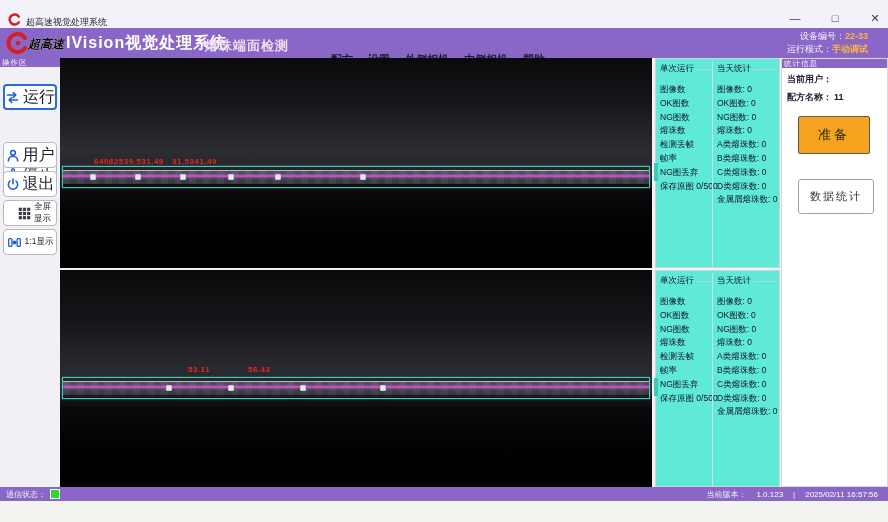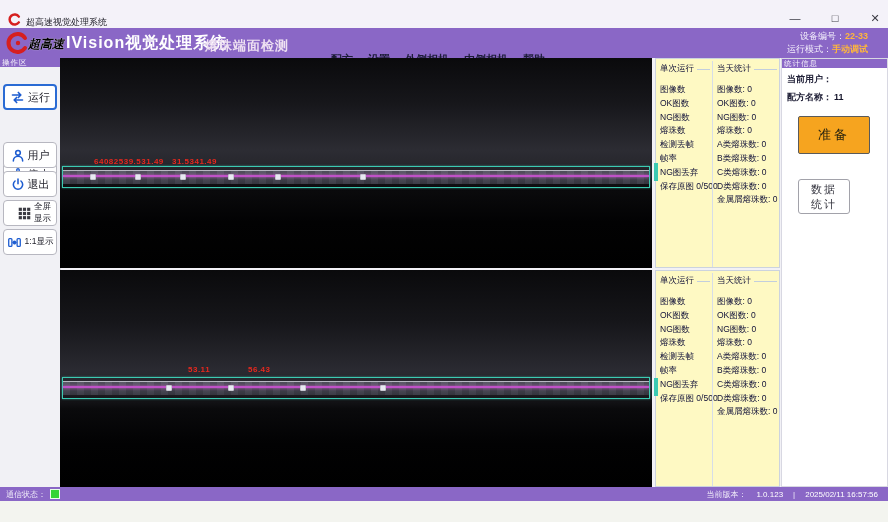--- a/index.html
+++ b/index.html
@@ -22,52 +22,52 @@
   .menu li{list-style:none;font-size:11px;font-weight:600;color:#1c1c38;cursor:default;}
   .dev-info{position:absolute;right:20px;top:2px;text-align:right;font-size:9px;line-height:13px;}
   .dev-info .lbl{color:#f4effc;}
   .dev-info .val{color:#ffb73a;font-weight:bold;}
 
   
   .sidebar{position:absolute;left:0;top:58px;width:60px;height:429px;background:#f1f1f5;border-right:1px solid #dcdce2;}
   .panel-head{height:9px;background:#8a67c6;color:#f6f2fc;font-size:7.5px;line-height:9px;padding-left:2px;letter-spacing:1px;}
   .side-btn{position:absolute;left:3px;width:54px;height:26px;background:#ffffff;border:1px solid #b7b7c0;border-radius:4px;display:flex;align-items:center;justify-content:center;gap:3px;cursor:pointer;box-sizing:border-box;}
   .side-btn.active{border:2px solid #2a6bd4;}
-  .side-btn .blabel{font-size:11px;color:#1e1e28;}
+  .side-btn .blabel{font-size:16px;color:#1e1e28;}
   .side-btn .blabel.small{font-size:8.5px;}
   .side-btn svg{flex:0 0 auto;}
 
   
   .cam{position:absolute;left:60px;width:592px;background:#000;overflow:hidden;}
   .cam1{top:58px;height:210px;background:linear-gradient(180deg,#0a0a0c 0%,#17171b 22%,#2c2c33 44%,#26262c 52%,#0b0b0d 62%,#020203 78%,#000 100%);}
   .cam2{top:270px;height:217px;background:linear-gradient(180deg,#0a0a0c 0%,#16161a 24%,#2a2a31 46%,#24242a 54%,#0a0a0c 64%,#020203 80%,#000 100%);}
   .detect-rect{position:absolute;left:2px;right:2px;height:20px;border:1px solid #3ccab2;box-shadow:0 0 2px rgba(60,202,178,.6);}
   .strip{position:absolute;left:3px;right:3px;height:13px;background:repeating-linear-gradient(90deg,#90909a 0 7px,#7b7b85 7px 14px),linear-gradient(180deg,#a2a2ac,#6c6c76);background-blend-mode:multiply;border-top:1px solid #b8b8c2;}
   .laser{position:absolute;left:3px;right:3px;height:2px;background:#c052c8;box-shadow:0 0 3px #d060d0;}
   .bead{position:absolute;width:4px;height:4px;background:#e9e9f2;border:1px solid #c8c8d2;border-radius:1px;}
   .cam-annot{position:absolute;font-size:8px;font-weight:bold;color:#e8281e;letter-spacing:.5px;white-space:pre;padding-left:28px;}
 
   
-  .stats-panel{position:absolute;left:655px;width:125px;background:#fef9c3;border:1px solid #ccd3de;box-sizing:border-box;display:flex;}
+  .stats-panel{position:absolute;left:655px;width:125px;background:#5eead4;border:1px solid #ccd3de;box-sizing:border-box;display:flex;}
   .scol{padding:4px 0 0 4px;box-sizing:border-box;}
   .scol.left{width:56px;}
   .scol.right{flex:1;}
   .sdiv{width:1px;background:#d6dde8;margin-top:2px;}
   .sp-head{display:flex;align-items:center;gap:3px;font-size:8.5px;color:#14143a;white-space:nowrap;}
   .sp-head::after{content:"";flex:1;height:1px;background:#c2cedd;min-width:4px;margin-right:2px;}
   .stats-panel ul{margin:8px 0 0 0;padding:0;}
   .stats-panel li{list-style:none;font-size:8.5px;color:#101038;line-height:13.8px;white-space:nowrap;}
   .edge-tab{position:absolute;left:-2px;width:4px;height:18px;background:#3ccab2;}
 
   
   .info-panel{position:absolute;left:781px;top:58px;width:107px;height:429px;background:#ffffff;border:1px solid #d8d8e2;box-sizing:border-box;}
   .info-row{margin:5px 0 0 5px;font-size:9px;font-weight:bold;color:#23233a;}
   .info-row .val{font-weight:bold;color:#14142a;margin-left:2px;}
   .btn-prepare{position:absolute;left:16px;top:57px;width:72px;height:38px;background:#f6a41f;border:1px solid #5a5a5a;border-radius:2px;font-size:13px;letter-spacing:3px;color:#2a2410;display:flex;align-items:center;justify-content:center;cursor:pointer;font-family:inherit;}
-  .btn-datastats{position:absolute;left:16px;top:120px;width:52px;height:35px;background:#ffffff;border:1px solid #a2a2aa;border-radius:3px;font-size:11px;letter-spacing:2px;color:#33333d;display:flex;align-items:center;justify-content:center;cursor:pointer;font-family:inherit;}
+  .btn-datastats{position:absolute;left:16px;top:120px;width:76px;height:35px;background:#ffffff;border:1px solid #a2a2aa;border-radius:3px;font-size:11px;letter-spacing:2px;color:#33333d;display:flex;align-items:center;justify-content:center;cursor:pointer;font-family:inherit;}
 
   
   .statusbar{position:absolute;left:0;top:487px;width:888px;height:14px;background:#8a67c6;display:flex;align-items:center;font-size:8px;gap:32px;}
   .statusbar .comm{margin-left:6px;color:#efeaf8;display:flex;align-items:center;gap:4px;}
   .led{width:8px;height:8px;background:#35d435;border:1px solid #e8ffe8;display:inline-block;}
   .statusbar .right{margin-left:auto;margin-right:10px;display:flex;align-items:center;gap:10px;color:#efeaf8;}
   .statusbar .right .white{color:#ffffff;}
   .desktop-below{position:absolute;left:0;top:501px;width:888px;height:21px;background:#f3f4ef;}
 </style>
 </head>

